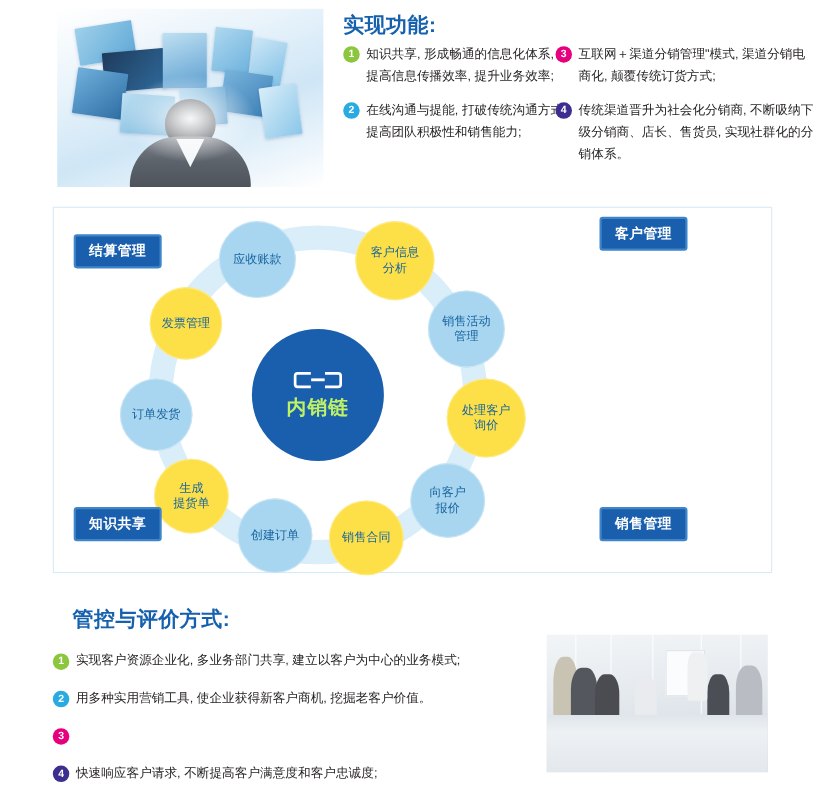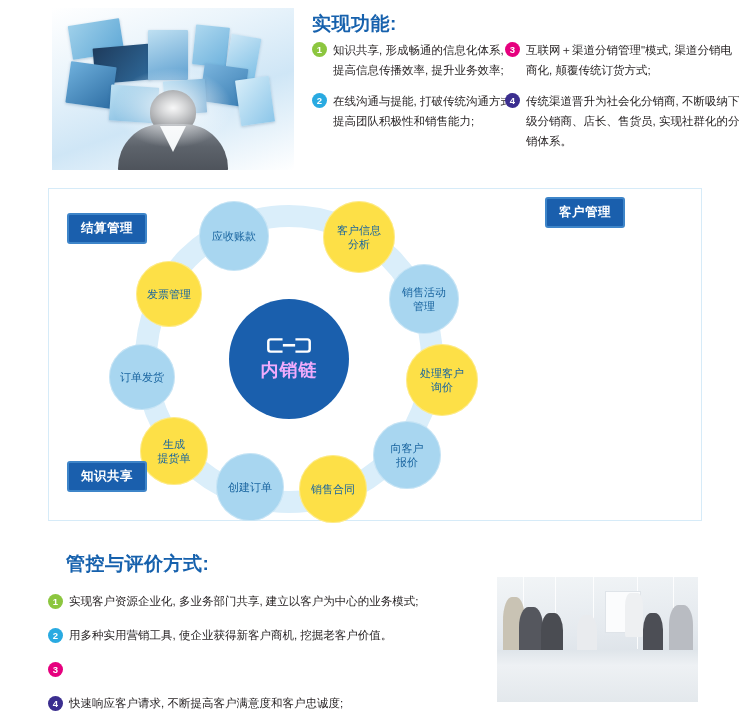--- a/index.html
+++ b/index.html
@@ -90,21 +90,21 @@
   }
   .node.lite { background: #fde047; }
 
   .hub {
     position: absolute; border-radius: 50%;
     background: #1a5fad;
     display: flex; flex-direction: column;
     align-items: center; justify-content: center;
   }
   .hub-icon { width: 46px; height: 17px; margin-bottom: 4px; }
-  .hub-label { color: #f0abfc; font-size: 18px; font-weight: bold; letter-spacing: 1px; }
+  .hub-label { color: #bef264; font-size: 18px; font-weight: bold; letter-spacing: 1px; }
 
   .tag {
     position: absolute;
     background: #1a5fad; border: 2px solid #3e85c9; border-radius: 3px;
     color: #ffffff; font-size: 12.5px; font-weight: bold; letter-spacing: .5px;
     padding: 5px 12px; white-space: nowrap;
   }
 
   
   .bottom-section { position: absolute; left: 0; top: 540px; width: 750px; height: 186px; }
@@ -230,20 +230,21 @@
           <span style="white-space: pre-line;">销售活动
 管理</span>
         </div>
         <div class="node lite" style="left: 274px; top: 12px; width: 72px; height: 72px;">
           <span style="white-space: pre-line;">客户信息
 分析</span>
         </div>
         <div class="tag" style="left: 18px; top: 24px;">结算管理</div>
         <div class="tag" style="left: 496px; top: 8px;">客户管理</div>
         <div class="tag" style="left: 18px; top: 272px;">知识共享</div>
+        <div class="tag" style="left: 496px; top: 272px;">销售管理</div>
       </div>
   </div>
 
   <div class="bottom-section">
     <div class="section-title bottom-title">管控与评价方式:</div>
 
     <div class="bottom-list">
       <div class="bottom-item">
         <span class="badge" style="background:#8cc63f">1</span>
         <span class="feat-text">实现客户资源企业化, 多业务部门共享, 建立以客户为中心的业务模式;</span>

